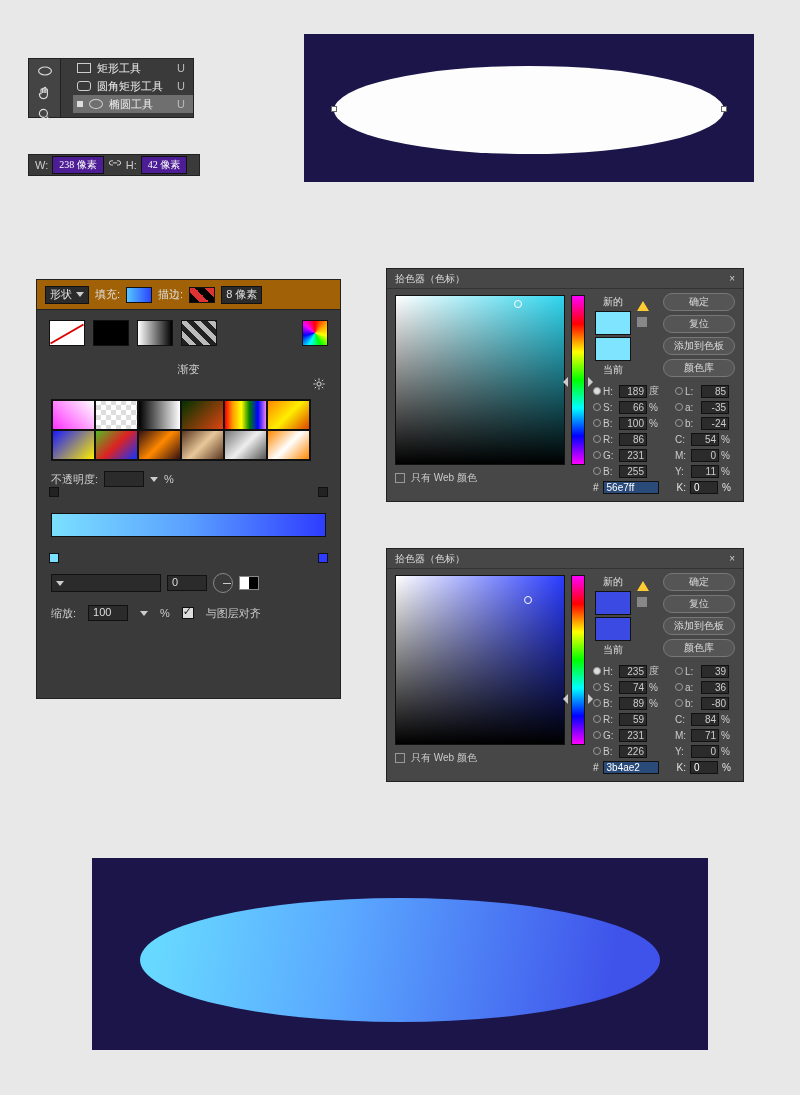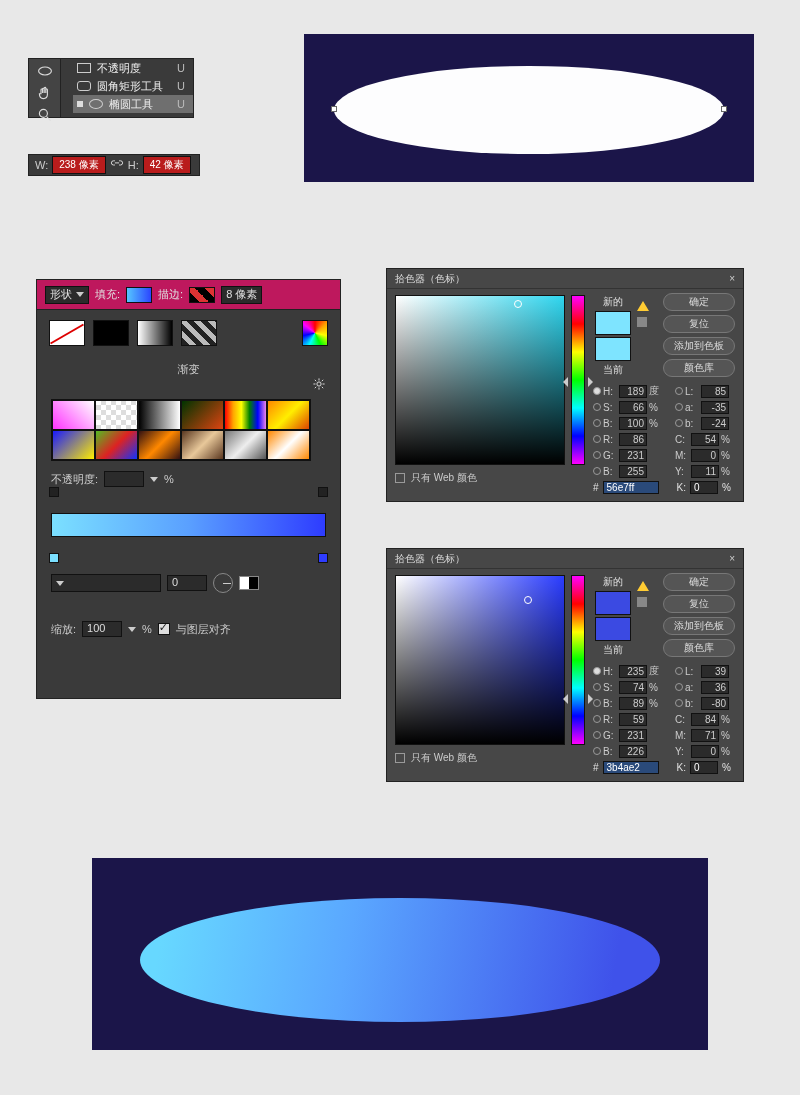--- a/index.html
+++ b/index.html
@@ -30,39 +30,39 @@
   .shape-mini{ width:14px; height:10px; border:1px solid #ccc; }
   .shape-mini.round{ border-radius:3px; }
   .shape-mini.ellipse{ border-radius:50%; }
   .tool-label{ flex:1; color:#eee; font-size:11px; }
   .tool-key{ color:#bbb; padding-right:4px; }
 
   
   #whbar{ left:28px; top:154px; width:172px; height:22px; background:#3a3a3a;
           display:flex; align-items:center; gap:4px; padding:0 6px; }
   #whbar .lab{ color:#ccc; }
-  #whbar .val{ background:#b91c1c; color:#fff; padding:1px 6px; min-width:44px;
-               border:1px solid #111; font-size:10px; }
+  #whbar .val{ background:#4c1d95; color:#fff; padding:1px 6px; min-width:44px;
+               border:1px solid #111; font-size:10px;font-family:Liberation Serif, serif; }
   .link-ico{ width:14px; height:14px; }
 
   
   #preview1{ position:absolute; left:304px; top:34px; width:450px; height:148px;
              background:#1b1549; }
   #preview1 .ell{ position:absolute; left:30px; top:32px; width:390px; height:88px;
                   border-radius:50%; background:#fdfdfe; }
   #preview1 .ell::before, #preview1 .ell::after{
     content:""; position:absolute; width:4px; height:4px; background:#fff; border:1px solid #666;
   }
   #preview1 .ell::before{ left:-3px; top:40px; }
   #preview1 .ell::after { right:-3px; top:40px; }
 
   
   #shapeopt{ left:36px; top:279px; width:305px; height:420px; }
   #shapeopt .topbar{ height:30px; display:flex; align-items:center; gap:6px;
-                     padding:0 8px; border-bottom:1px solid #222; background:#be185d; }
+                     padding:0 8px; border-bottom:1px solid #222; background:#a16207; }
   .dd{ background:#2b2b2b; border:1px solid #111; height:18px; display:flex; align-items:center;
        padding:0 4px; gap:4px; }
   .caret{ width:0;height:0;border-left:4px solid transparent;border-right:4px solid transparent;
           border-top:5px solid #ccc; }
   .fill-sw{ width:26px; height:16px; border:1px solid #111;
             background:linear-gradient(90deg,#55c6ff,#2b45ff); }
   .stroke-sw{ width:26px; height:16px; border:1px solid #111;
               background:linear-gradient(45deg,#000 25%,#d33 25% 50%,#000 50% 75%,#d33 75%); }
 
   #shapeopt .row2{ padding:10px 12px; display:flex; gap:8px; align-items:center; }
@@ -95,21 +95,21 @@
   .stop.l{ left:-2px; } .stop.r{ right:-2px; }
   .stop.bot.l{ background:#7be0ff; } .stop.bot.r{ background:#2e3cff; }
 
   .angle-row{ padding:18px 14px 6px; display:flex; align-items:center; gap:6px; }
   .angle-dd{ width:110px; }
   .angwheel{ width:20px;height:20px;border:1px solid #888;border-radius:50%;position:relative; }
   .angwheel::after{content:"";position:absolute;left:50%;top:50%;width:8px;height:1px;background:#ccc;}
   .flip{ width:20px;height:14px;border:1px solid #888;
          background:linear-gradient(90deg,#fff 50%,#000 50%); }
 
-  .scale-row{ padding:6px 14px 10px; display:flex; align-items:center; gap:6px; color:#ccc;margin-top:16px; }
+  .scale-row{ padding:6px 14px 10px; display:flex; align-items:center; gap:12px; color:#ccc; }
   .chk{ width:12px; height:12px; background:#ddd; border:1px solid #111; position:relative; }
   .chk::after{ content:"✓"; position:absolute; left:0; top:-3px; color:#222; font-size:11px; }
 
   
   .colorpicker{ position:absolute; width:358px; height:234px; background:#474747; border:1px solid #222; }
   .cp-title{ height:20px; display:flex; align-items:center; padding:0 8px; color:#ddd;
              background:#474747; border-bottom:1px solid #333; font-size:10px; }
   .cp-close{ margin-left:auto; color:#ccc; cursor:pointer; }
   .cp-body{ position:relative; padding:6px 8px; }
   .cp-field{ position:absolute; left:8px; top:6px; width:170px; height:170px; border:1px solid #111; }
@@ -178,21 +178,21 @@
       <svg viewBox="0 0 20 20">
           <circle cx="8" cy="8" r="5"></circle>
           <line x1="12" y1="12" x2="17" y2="17"></line>
         </svg>
     </span>
   </div>
   <div class="rows">
     <div class="tool-row">
       <span class="dot"></span>
       <span class="shape-mini"></span>
-      <span class="tool-label">不透明度</span>
+      <span class="tool-label">矩形工具</span>
       <span class="tool-key">U</span>
     </div>
     <div class="tool-row">
       <span class="dot"></span>
       <span class="shape-mini round"></span>
       <span class="tool-label">圆角矩形工具</span>
       <span class="tool-key">U</span>
     </div>
     <div class="tool-row sel">
       <span class="dot on"></span>

